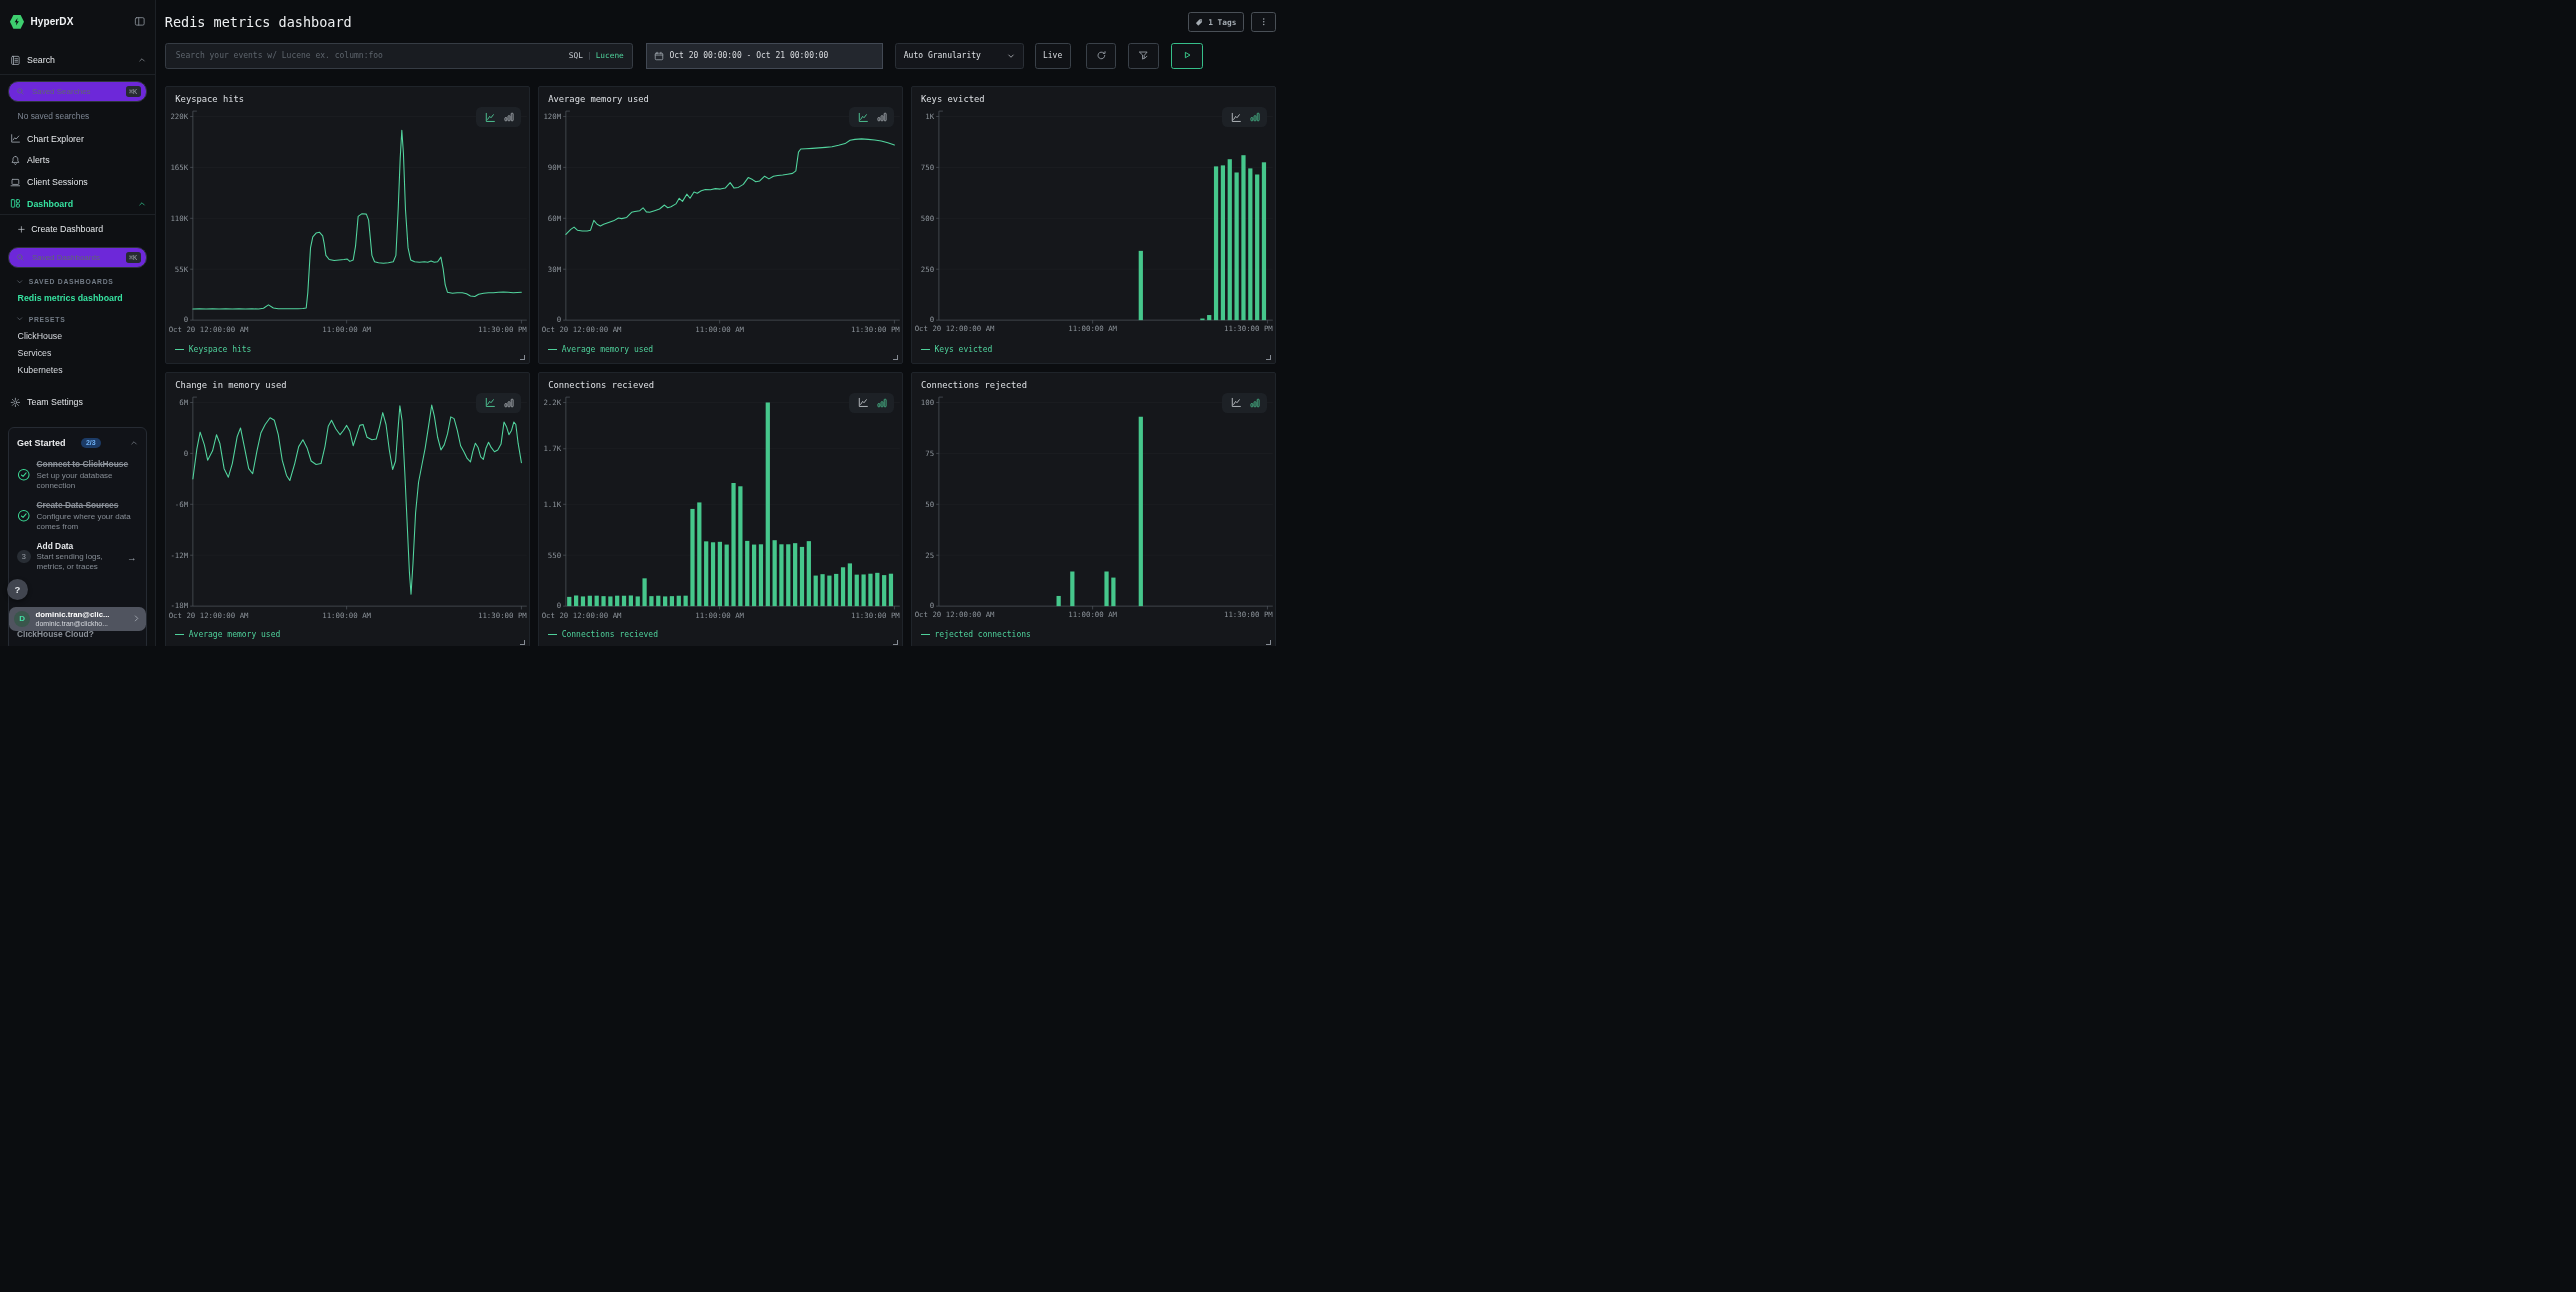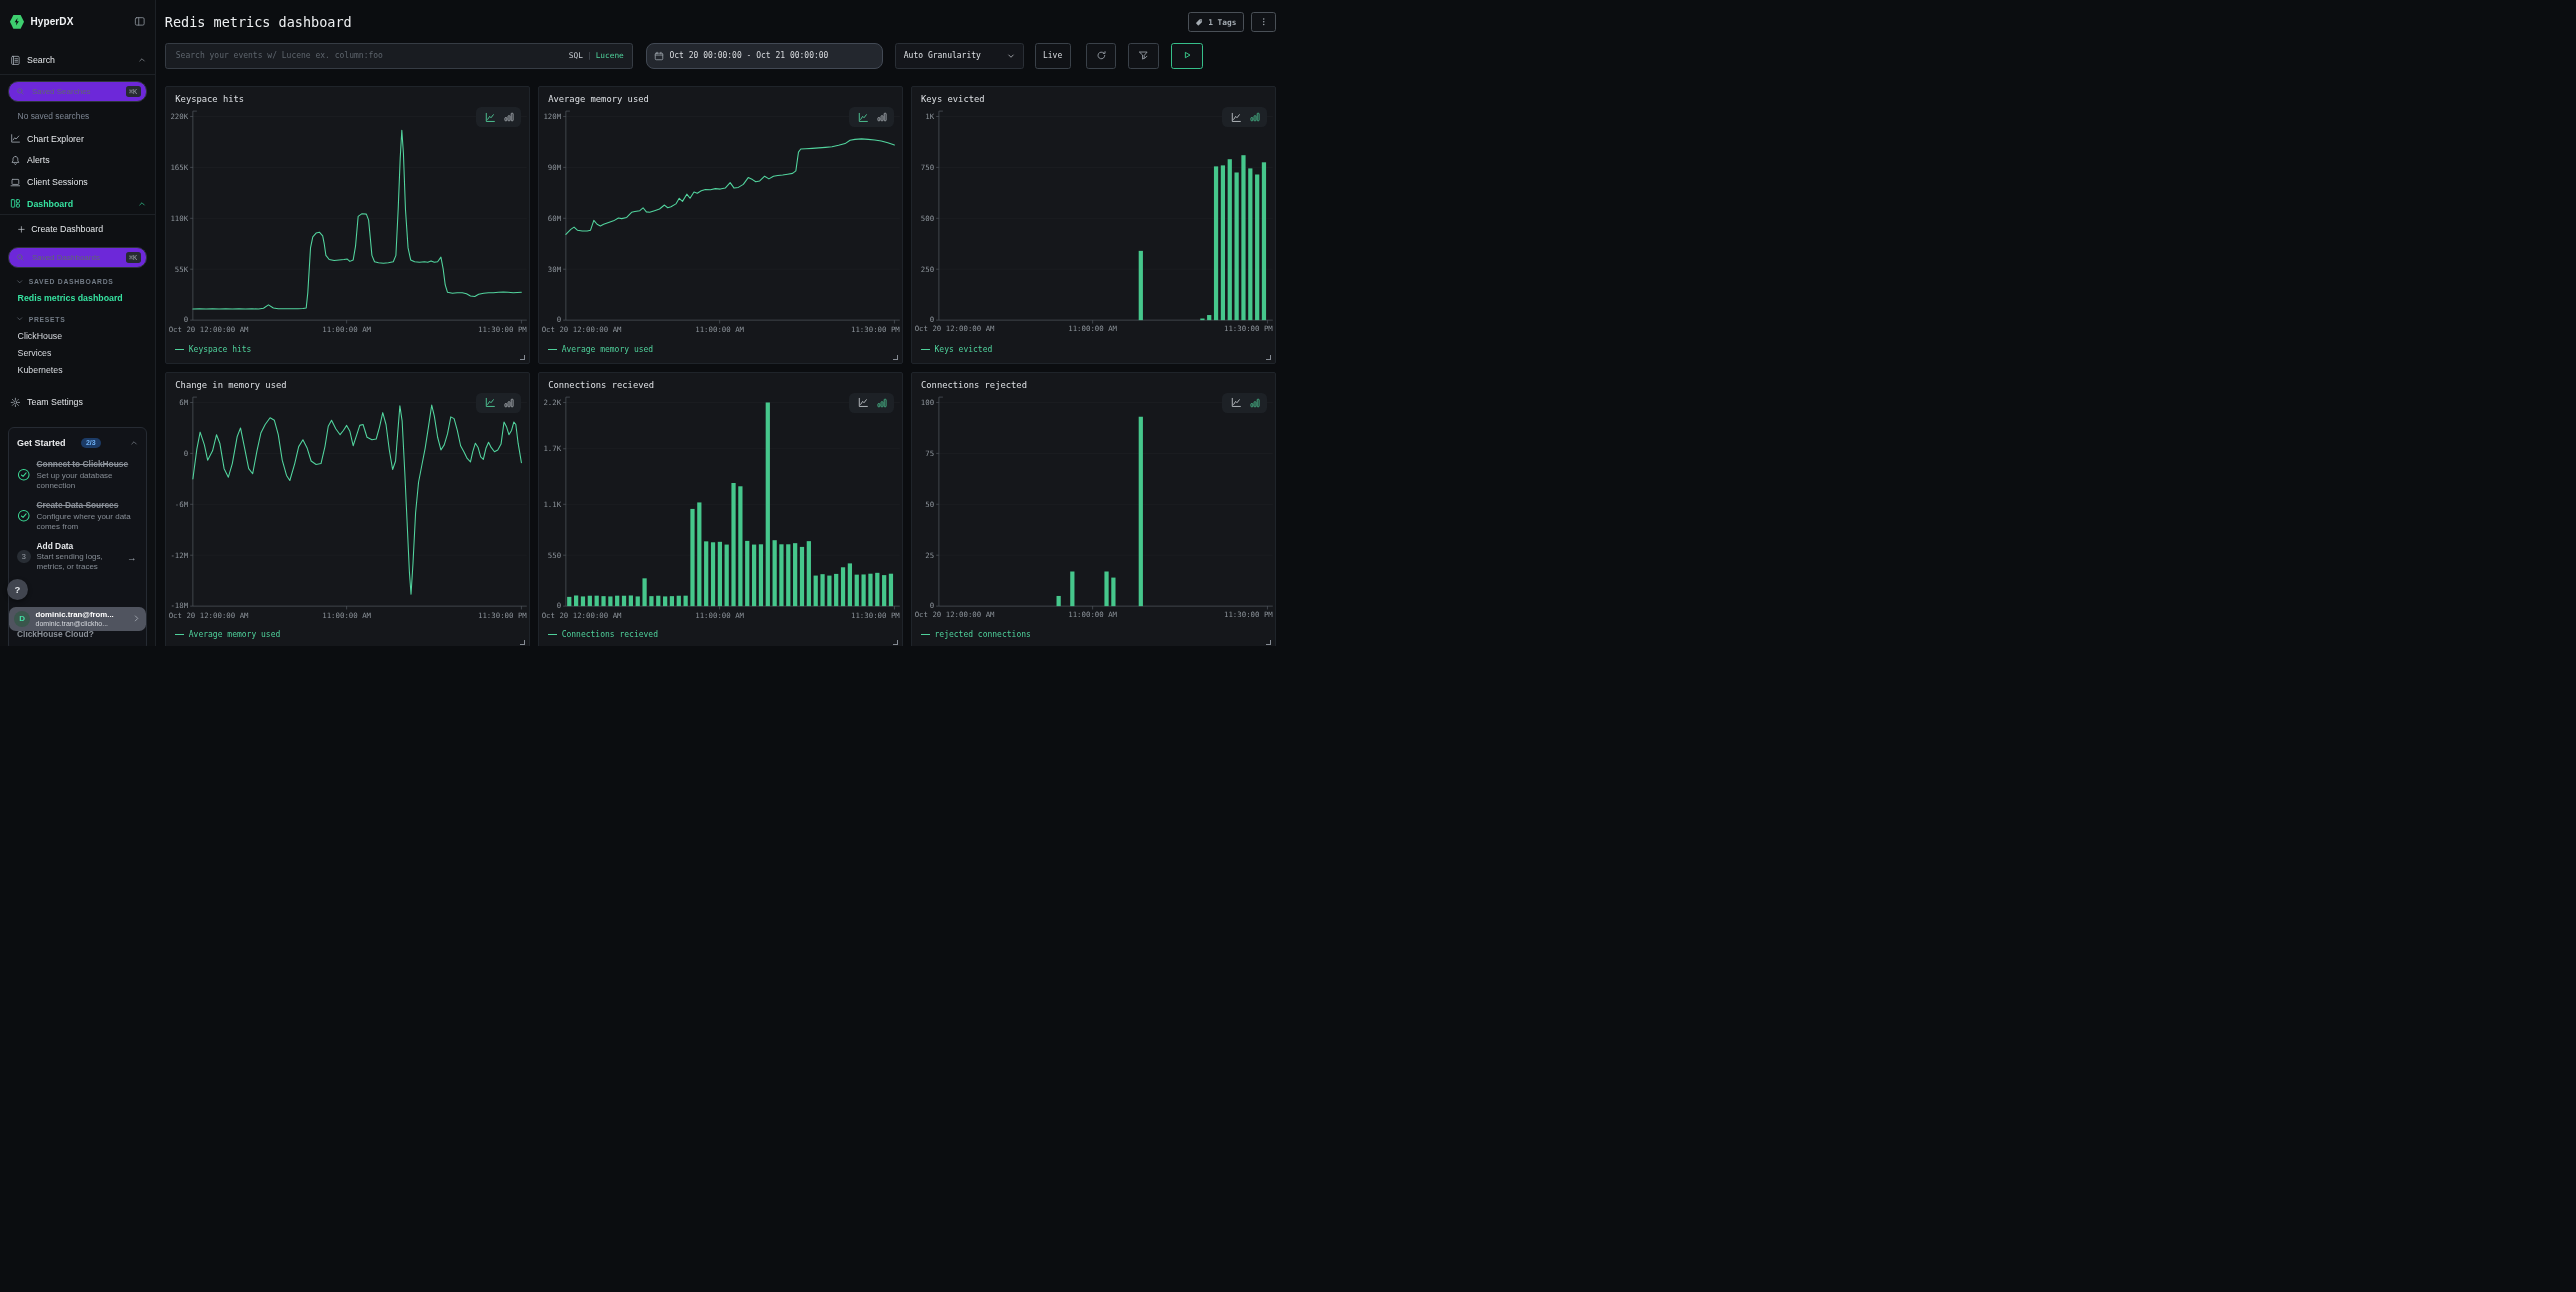--- a/index.html
+++ b/index.html
@@ -69,21 +69,21 @@
   .btn-kebab{width:23px;height:17.6px;border:0.7px solid #4a5057;border-radius:2.7px;display:flex;align-items:center;justify-content:center;color:#a6adb4;background:#101216;}
 
   .controls{display:flex;margin:10.8px 12px 0 8.8px;height:26px;align-items:stretch;}
   .search-box{width:468px;box-sizing:border-box;background:#191c21;border:0.7px solid #363c44;border-radius:2.7px;display:flex;align-items:center;padding:0 8px;}
   .search-box input{flex:1;min-width:0;background:none;border:none;outline:none;font-family:"DejaVu Sans Mono","Liberation Mono",monospace;font-size:8px;color:#dfe3e7;}
   .search-box input::placeholder{color:#5e656d;}
   .lang{font-family:"DejaVu Sans Mono","Liberation Mono",monospace;font-size:7.8px;display:flex;gap:4px;align-items:center;}
   .lang .sql{color:#c9ced4;}
   .lang .sep{color:#4a5058;}
   .lang .lucene{color:#4fd19b;}
-  .date-box{margin-left:13.5px;width:237px;box-sizing:border-box;background:#23272e;border:0.7px solid #424954;border-radius:8px;display:flex;align-items:center;gap:5.4px;padding:0 6.8px;font-family:"DejaVu Sans Mono","Liberation Mono",monospace;font-size:8px;color:#d9dce0;}
+  .date-box{margin-left:13.5px;width:237px;box-sizing:border-box;background:#23272e;border:0.7px solid #424954;border-radius:0;display:flex;align-items:center;gap:5.4px;padding:0 6.8px;font-family:"DejaVu Sans Mono","Liberation Mono",monospace;font-size:8px;color:#d9dce0;}
   .date-box svg{color:#9aa1a9;flex:none;}
   .gran-box{margin-left:11.5px;width:129px;box-sizing:border-box;background:#14161b;border:0.7px solid #2a2f36;border-radius:2.7px;display:flex;align-items:center;justify-content:space-between;padding:0 8px;font-family:"DejaVu Sans Mono","Liberation Mono",monospace;font-size:8px;color:#dfe2e6;}
   .live-btn{margin-left:10.8px;width:36px;box-sizing:border-box;border:0.7px solid #3a4149;border-radius:2.7px;display:flex;align-items:center;justify-content:center;font-family:"DejaVu Sans Mono","Liberation Mono",monospace;font-size:8px;color:#d9dce0;background:#101216;}
   .icon-btn{box-sizing:border-box;border:0.7px solid #3a4149;border-radius:2.7px;display:flex;align-items:center;justify-content:center;color:#9aa1a9;background:#101216;}
   .refresh-btn{margin-left:15.5px;width:30px;}
   .filter-btn{margin-left:12px;width:31px;}
   .play-btn{margin-left:12px;width:32px;border-color:#36bf8a;color:#3ddc97;}
 
   
   .charts{margin:17.6px 12px 0 8.8px;display:grid;grid-template-columns:repeat(3,1fr);gap:7.4px;}
@@ -278,21 +278,21 @@
       <div class="gs-item partial">
         <div class="gs-title">Ready to deploy on ClickHouse Cloud?</div>
       </div>
     </div>
 
     <div class="help-btn">?</div>
 
     <div class="user-chip">
       <span class="avatar">D</span>
       <span class="chip-text">
-        <span class="chip-l1" style="display:block">dominic.tran@from...</span>
+        <span class="chip-l1" style="display:block">dominic.tran@clic...</span>
         <span class="chip-l2" style="display:block">dominic.tran@clickho...</span>
       </span>
       <span class="chip-chev">
           <svg class="ic" width="8.8" height="8.8" viewBox="0 0 16 16">
             <polyline points="6,3.5 10.5,8 6,12.5"></polyline>
           </svg>
         </span>
     </div>
   </div>
 

